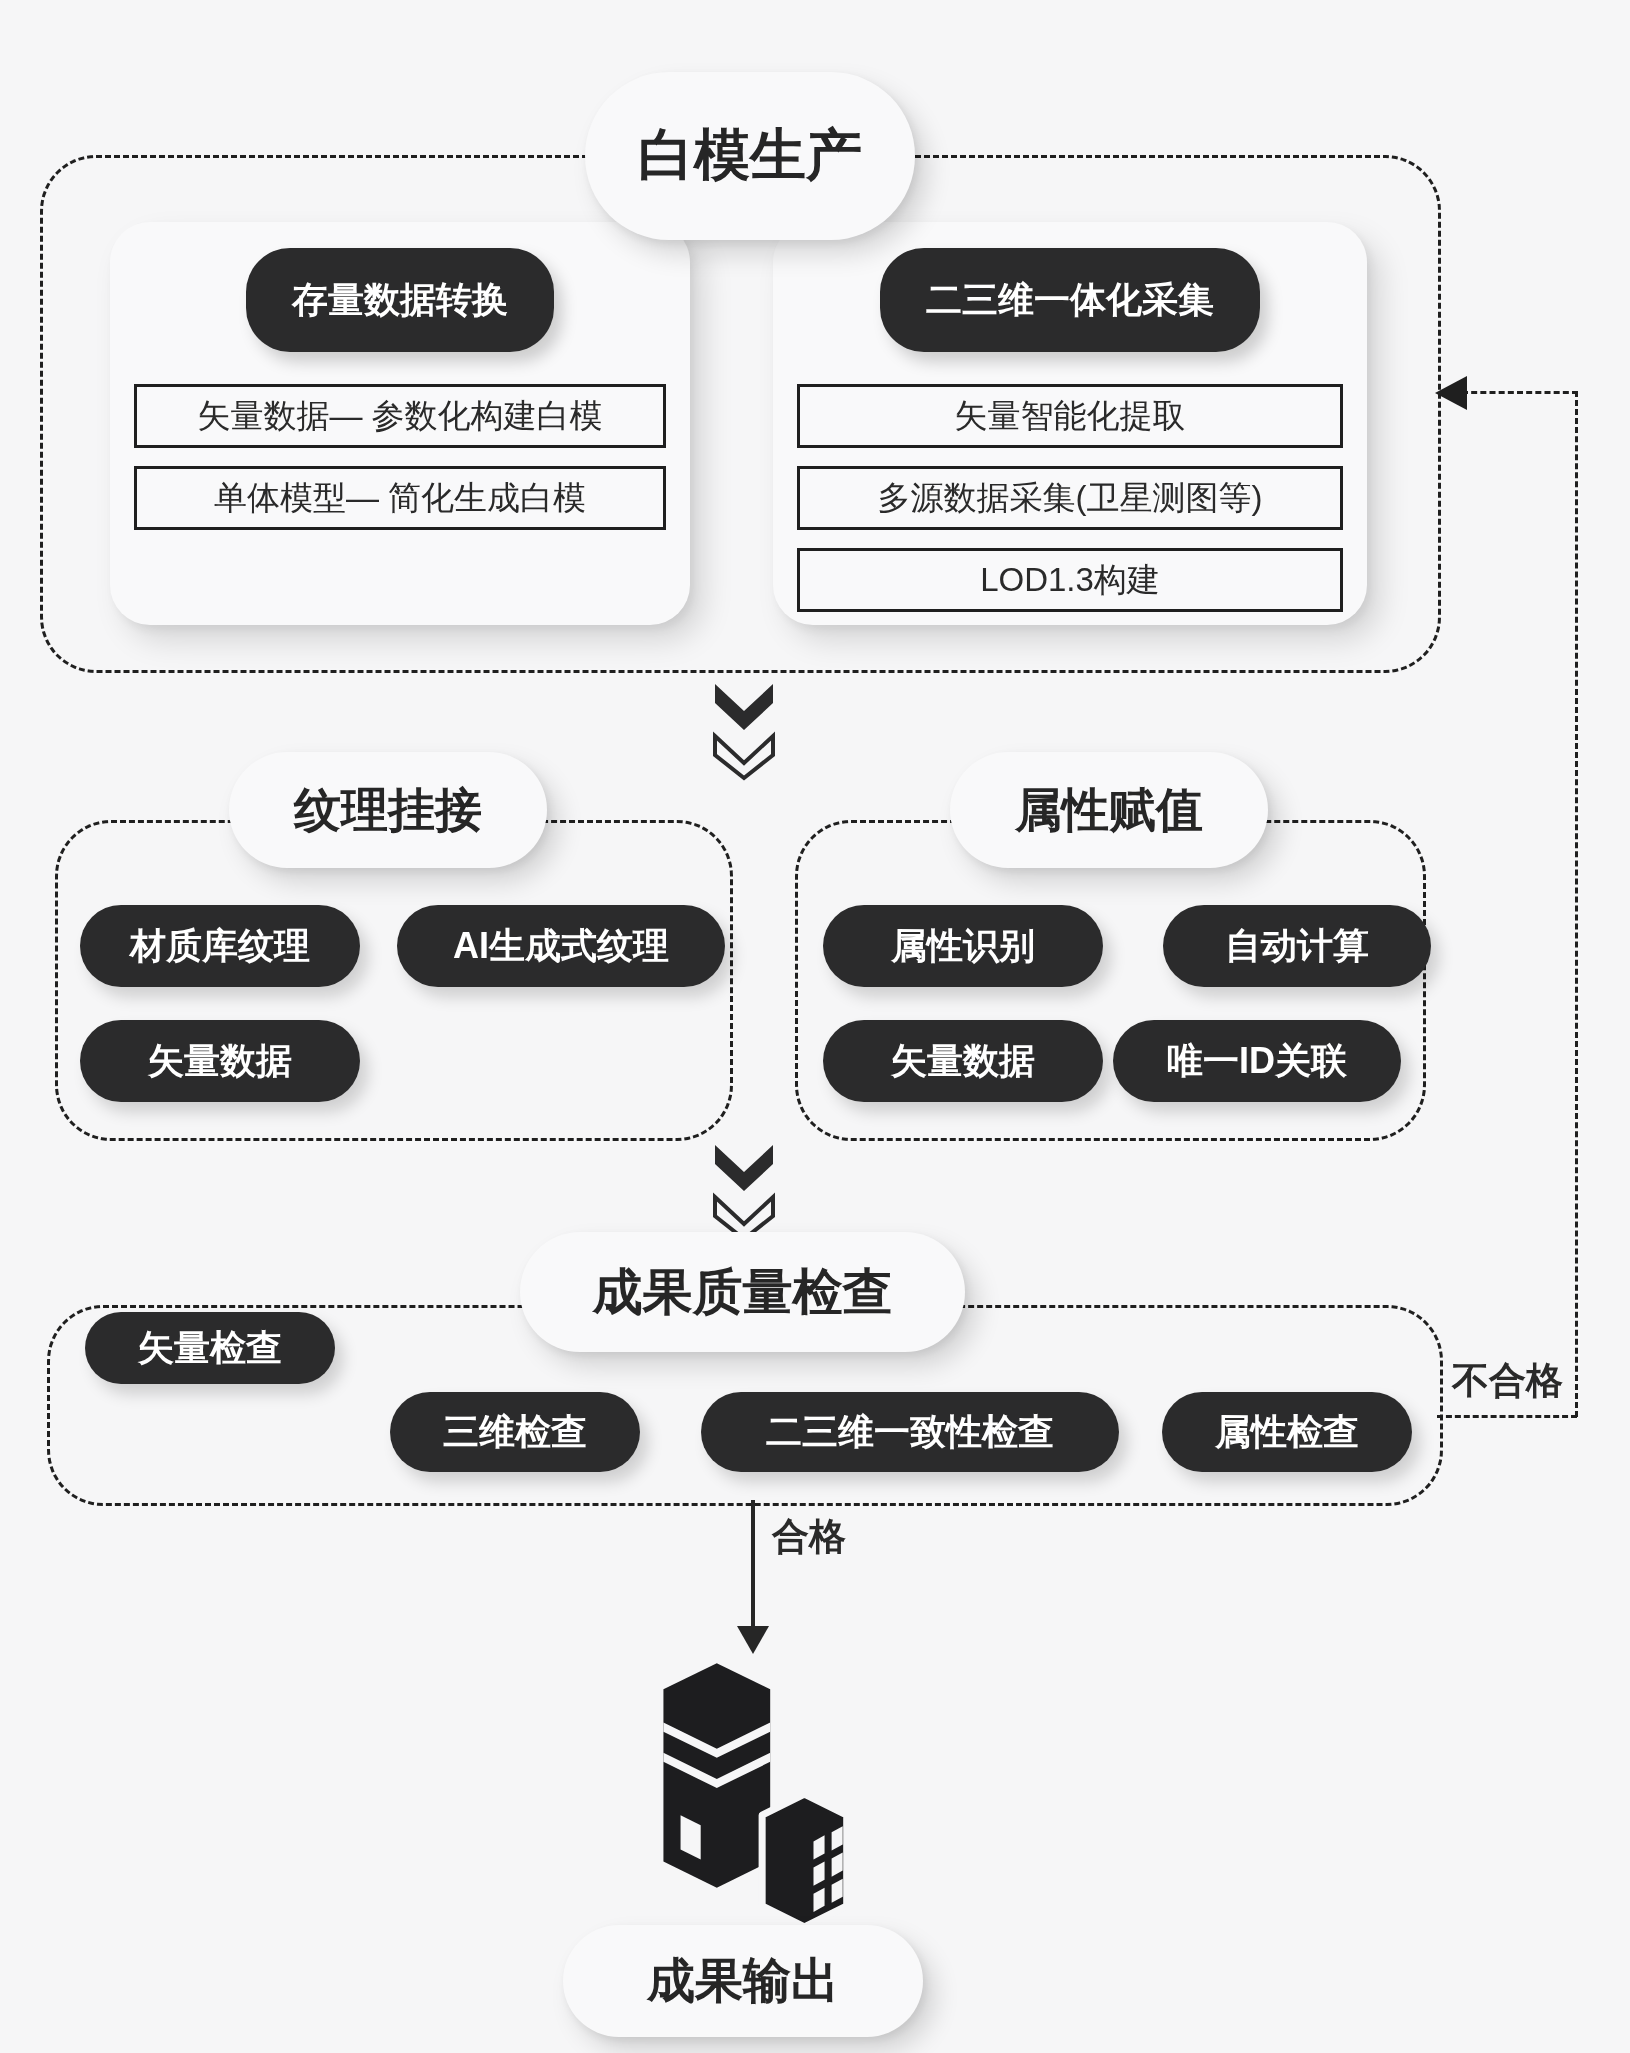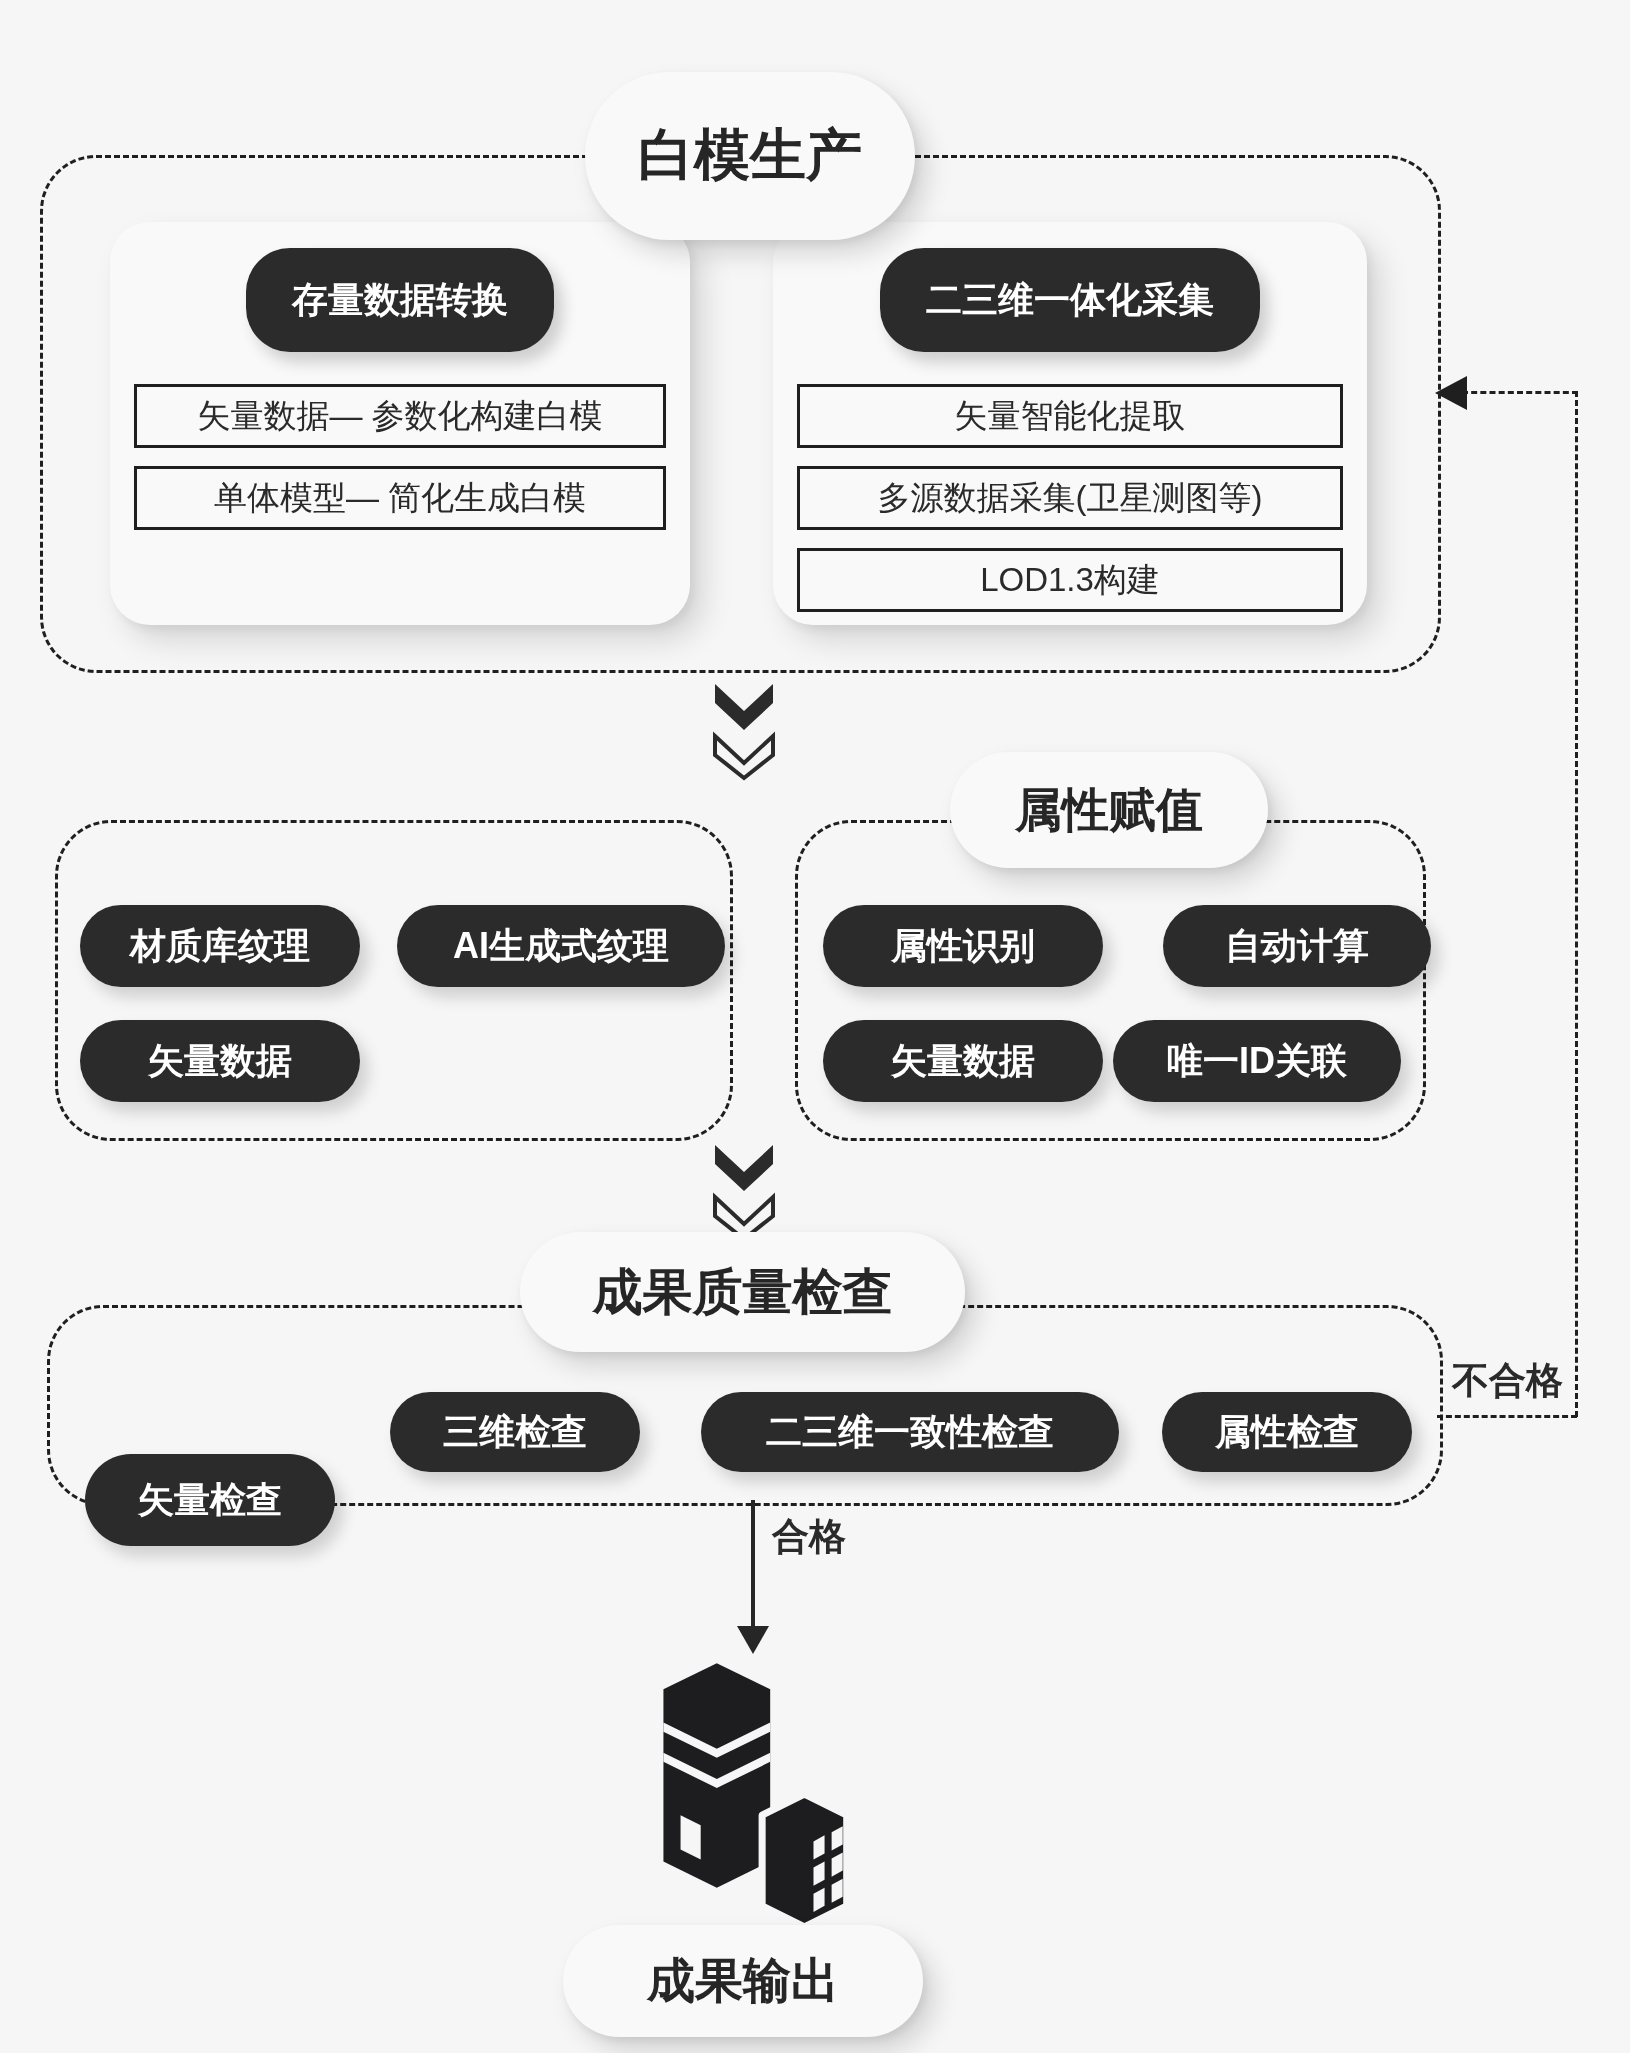--- a/index.html
+++ b/index.html
@@ -39,21 +39,21 @@
   .dark-pill{position:absolute;background:#2b2b2c;color:#fff;border-radius:60px;display:flex;align-items:center;
     justify-content:center;font-size:36px;font-weight:bold;height:82px;z-index:3;white-space:nowrap;
     box-shadow:8px 10px 16px rgba(0,0,0,.16);}
   .tp1{left:80px;top:905px;width:280px;}
   .tp2{left:397px;top:905px;width:328px;}
   .tp3{left:80px;top:1020px;width:280px;}
   .ap1{left:823px;top:905px;width:280px;}
   .ap2{left:1163px;top:905px;width:268px;}
   .ap3{left:823px;top:1020px;width:280px;}
   .ap4{left:1113px;top:1020px;width:288px;}
-  .qp1{left:85px;top:1454px;width:250px;height:92px;}
+  .qp1{left:85px;top:1312px;width:250px;height:72px;}
   .qp2{left:390px;top:1392px;width:250px;height:80px;}
   .qp3{left:701px;top:1392px;width:418px;height:80px;}
   .qp4{left:1162px;top:1392px;width:250px;height:80px;}
 
   
   .chevrons{position:absolute;z-index:2;}
   .chev1{left:711px;top:682px;}
   .chev2{left:711px;top:1143px;}
   .dash-h{position:absolute;border-top:3px dashed #1f1f1f;height:0;z-index:1;}
   .dash-v{position:absolute;border-left:3px dashed #1f1f1f;width:0;z-index:1;}
@@ -96,20 +96,21 @@
       <div class="card-row">LOD1.3构建</div>
     </div>
   </div>
 
   <svg class="chevrons chev1" width="66" height="100" viewBox="0 0 66 100">
     <polygon points="4,2 33,29 62,2 62,21 33,48 4,21" fill="#2b2b2c"></polygon>
     <polygon points="4,54 33,81 62,54 62,73 33,96 4,73" fill="none" stroke="#2b2b2c" stroke-width="4"></polygon>
   </svg>
 
   <div class="dashed-box box-b"></div>
+  <div class="white-pill pill-b">纹理挂接</div>
   <div class="dark-pill tp1">材质库纹理</div>
   <div class="dark-pill tp2">AI生成式纹理</div>
   <div class="dark-pill tp3">矢量数据</div>
 
   <div class="dashed-box box-c"></div>
   <div class="white-pill pill-c">属性赋值</div>
   <div class="dark-pill ap1">属性识别</div>
   <div class="dark-pill ap2">自动计算</div>
   <div class="dark-pill ap3">矢量数据</div>
   <div class="dark-pill ap4">唯一ID关联</div>

